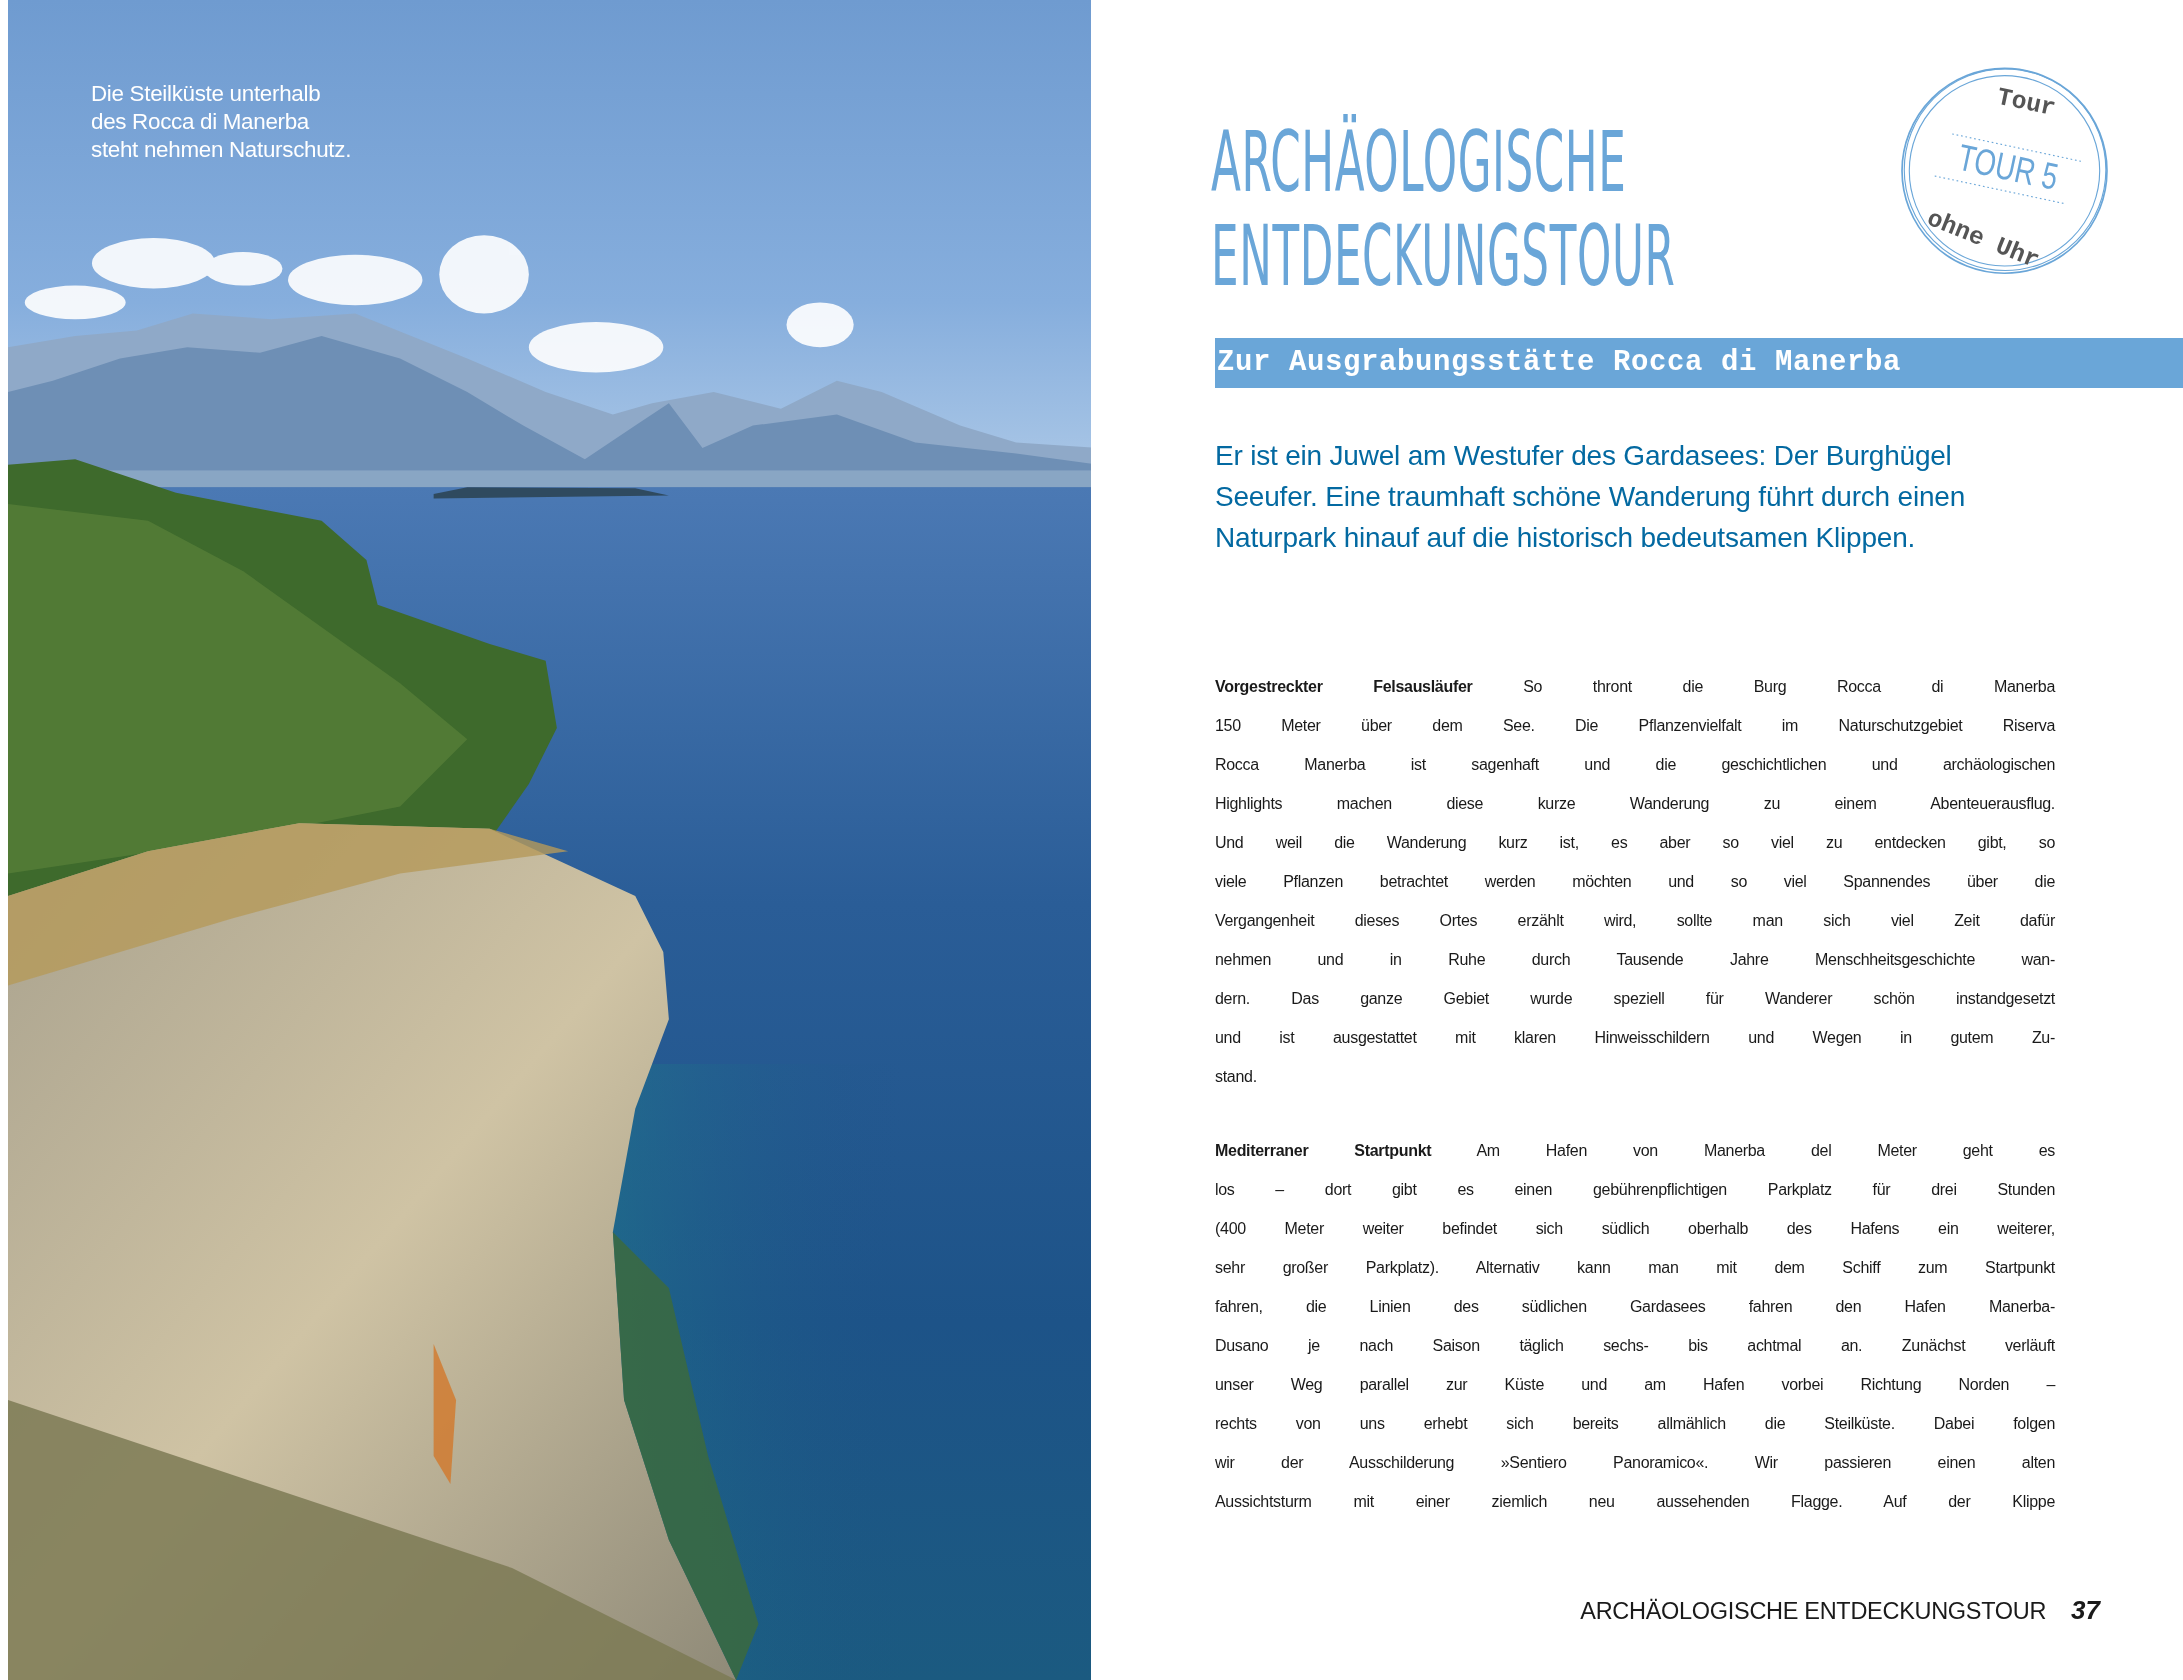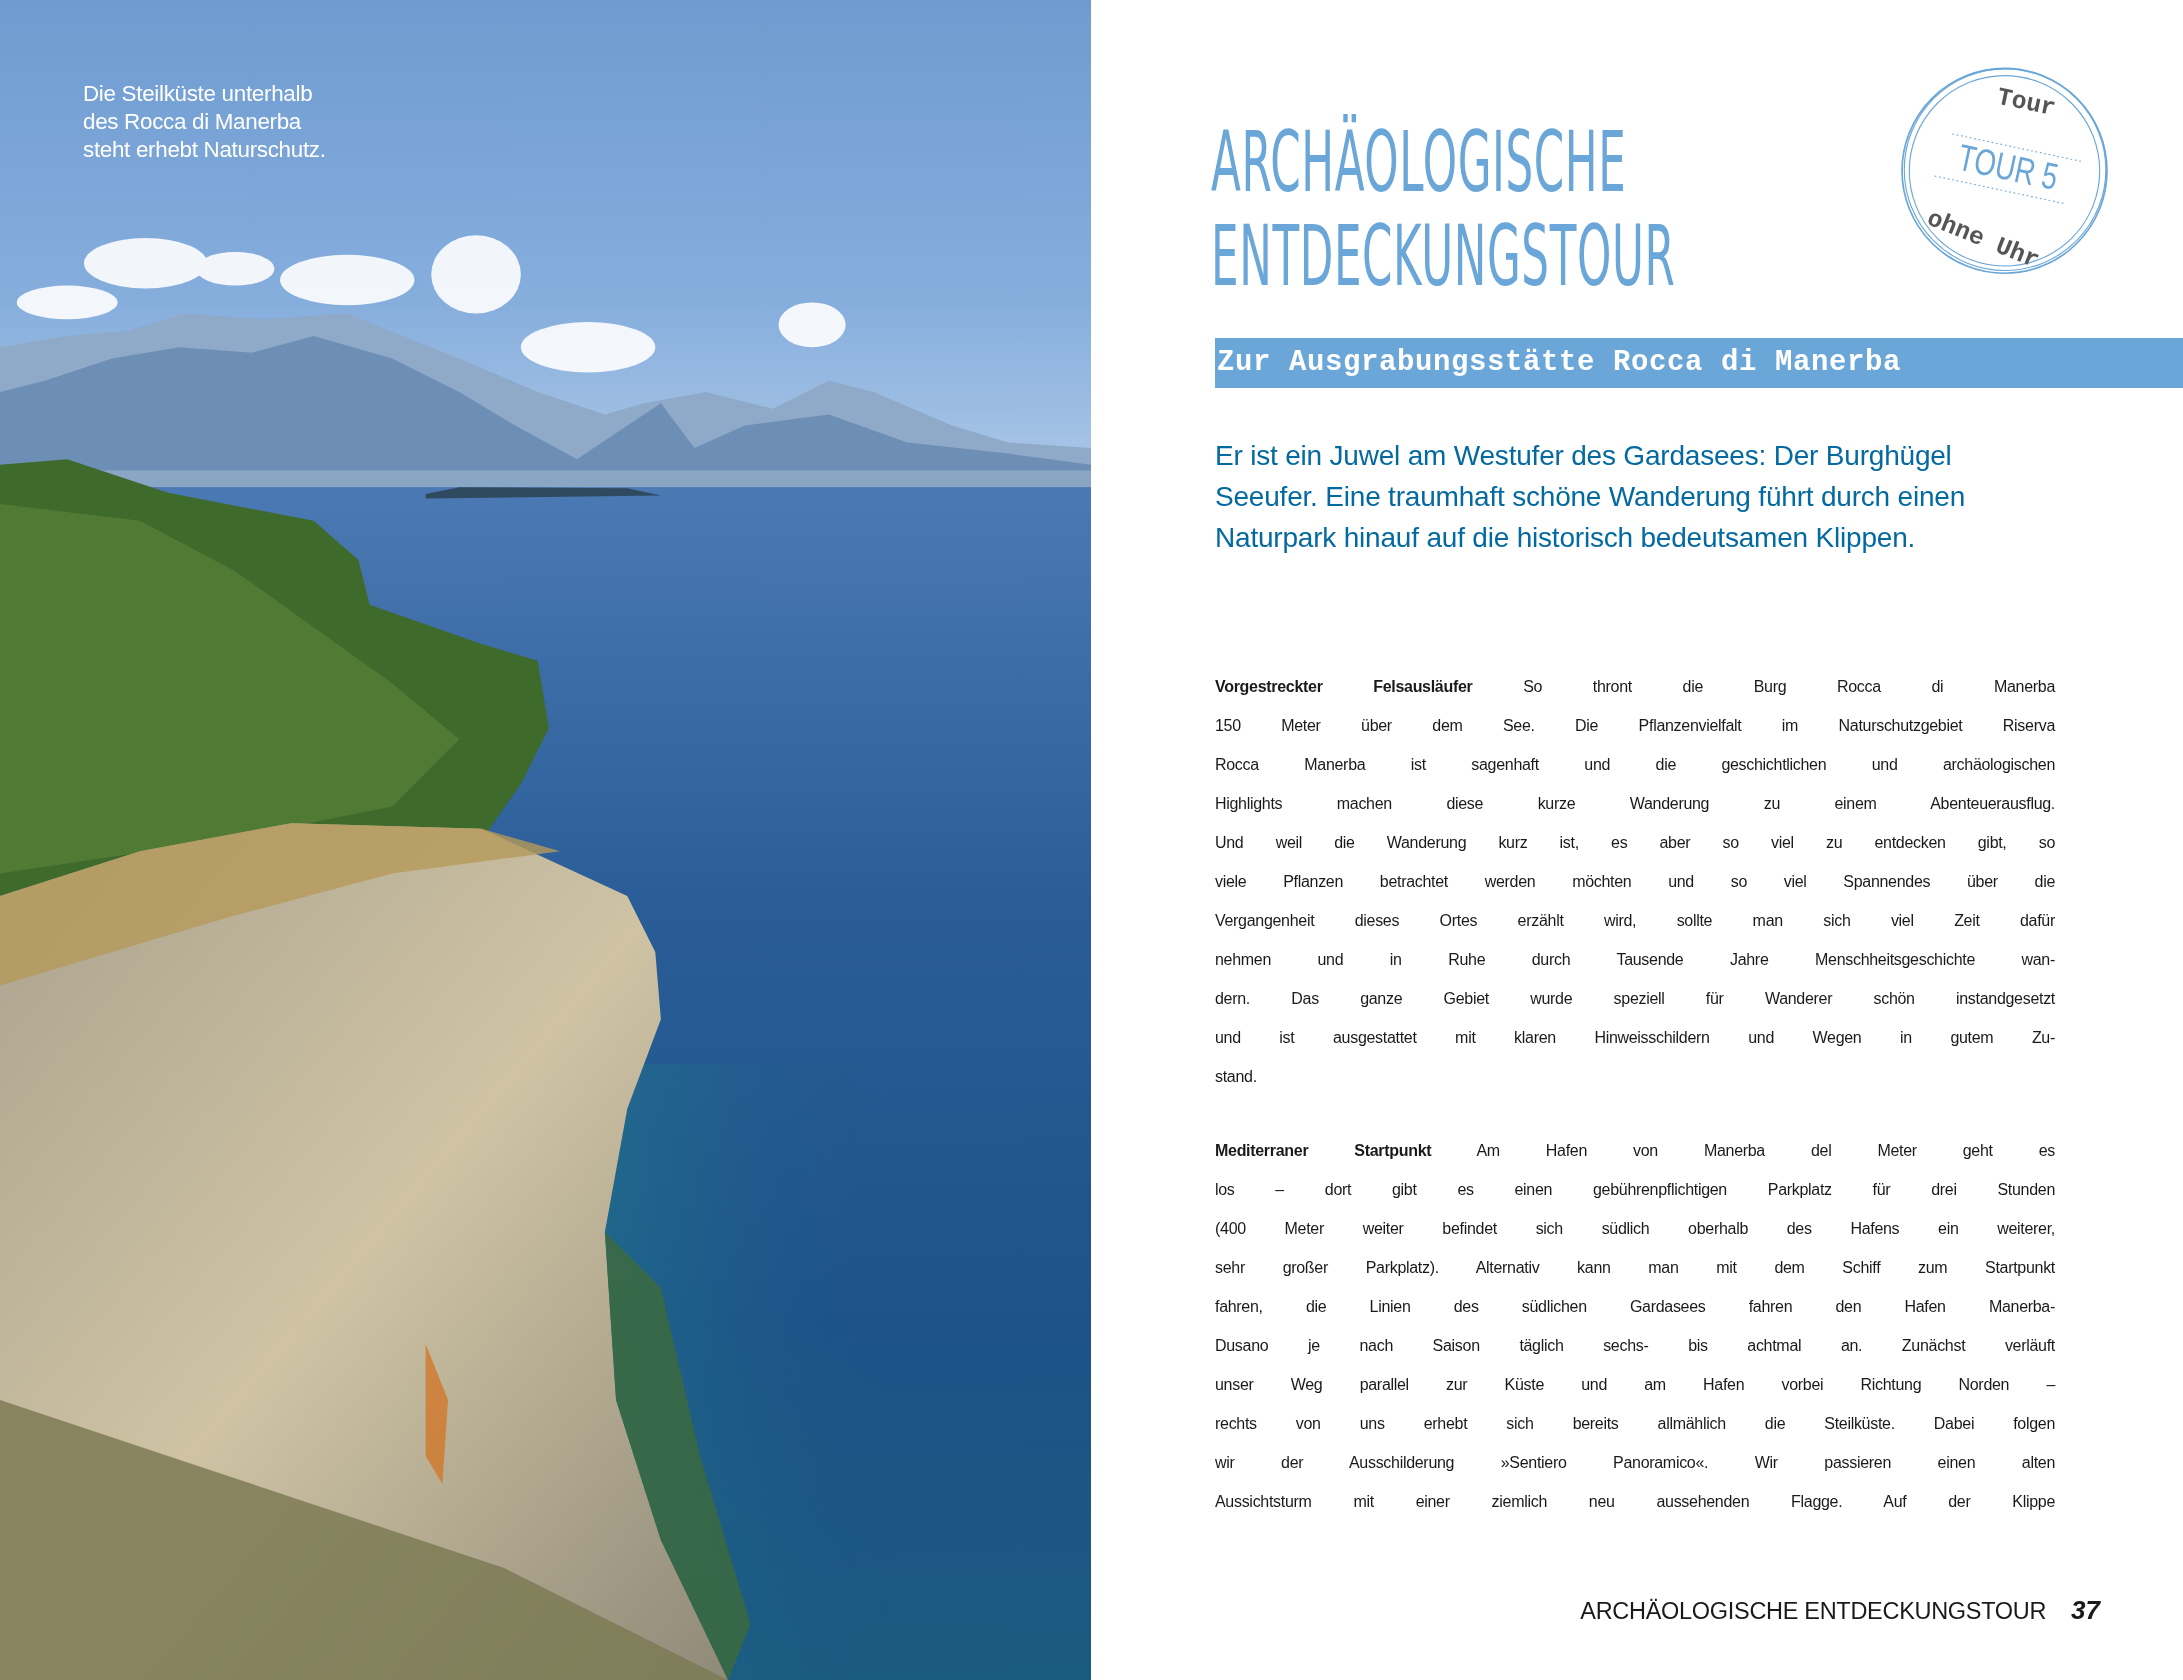--- a/index.html
+++ b/index.html
@@ -1,21 +1,21 @@
 <!DOCTYPE html>
 <html style="font-size:9px"><head>
   <meta charset="utf-8">
   <style>
     * { box-sizing: border-box; margin: 0; padding: 0; }
     html, body { width: 2183px; height: 1680px; overflow: hidden; background: #ffffff; }
     body { position: relative; font-family: "DejaVu Sans", sans-serif; }
 
     
     .photo {
-      position: absolute; left: 0; top: 0; width: 1091px; height: 1680px; overflow: hidden;
+      position: absolute; left: 8px; top: 0; width: 1091px; height: 1680px; overflow: hidden;
       background: linear-gradient(180deg, #6f9bd0 0%, #86aedd 18%, #a9c6e6 28%, #bcd3ec 34%);
     }
     .photo svg { position: absolute; left: 0; top: 0; width: 1091px; height: 1680px; }
     .caption {
       position: absolute; left: 83px; top: 80px; width: 314px;
       color: #ffffff; font-family: "Liberation Sans", sans-serif; font-size: 22.4px; line-height: 28px;
       letter-spacing: -0.3px;
     }
     .caption span { display: block; }
 
@@ -112,21 +112,21 @@
 
     <path d="M0 1600 L250 1520 L520 1470 L860 1480 L1120 1600 L1170 1700 L1180 1820 L1120 1980 L1080 2200 L1100 2500 L1180 2750 L1300 3000 L0 3000 Z" fill="url(#rock)"></path>
     <path d="M0 1600 L250 1520 L520 1470 L860 1480 L1000 1520 L700 1560 L400 1640 L0 1760 Z" fill="#b59a5a" opacity="0.8"></path>
     <path d="M0 2500 L300 2600 L600 2700 L900 2800 L1300 3000 L0 3000 Z" fill="#7d7a55" opacity="0.85"></path>
     <path d="M760 2400 L800 2500 L790 2650 L760 2600 Z" fill="#d2782a" opacity="0.8"></path>
     <path d="M1080 2200 L1180 2300 L1250 2600 L1340 2900 L1300 3000 L1180 2750 L1100 2500 Z" fill="#3d6a3a" opacity="0.8"></path>
   </svg>
   <div class="caption">
     <span>Die Steilküste unterhalb</span>
     <span>des Rocca di Manerba</span>
-    <span>steht erhebt Naturschutz.</span>
+    <span>steht nehmen Naturschutz.</span>
   </div>
 </div>
 
 <div class="page">
 
   <h1 class="title">
     <span>ARCHÄOLOGISCHE</span>
     <span>ENTDECKUNGSTOUR</span>
   </h1>
 

